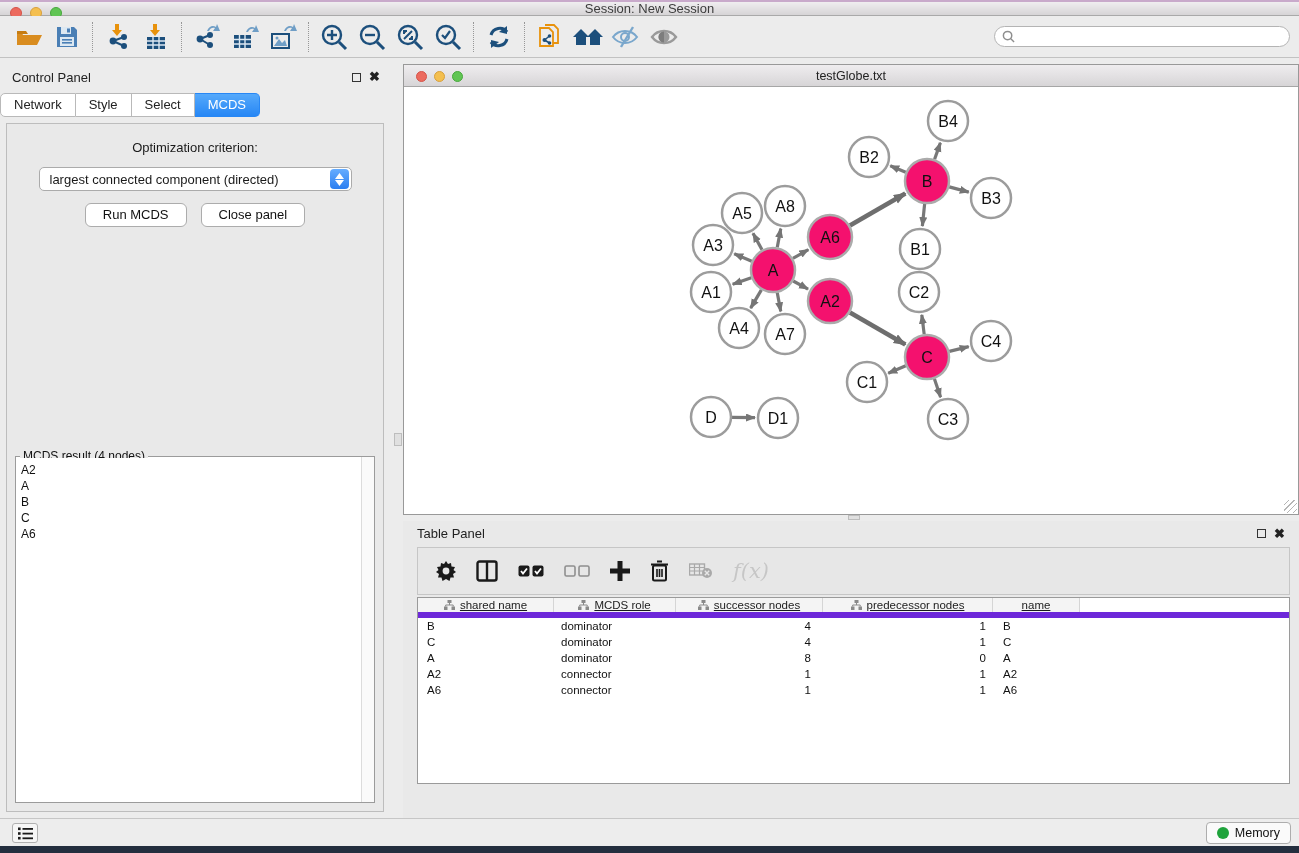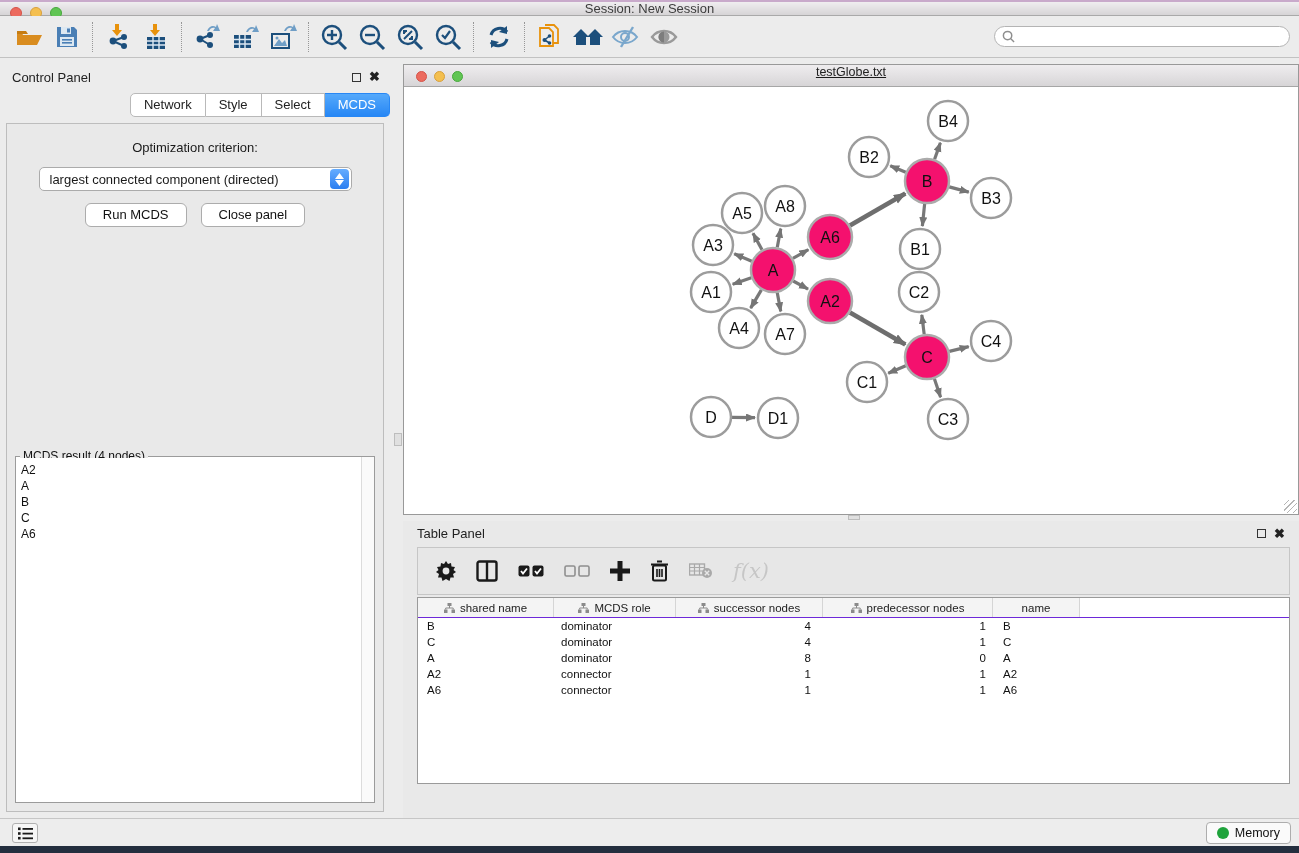--- a/index.html
+++ b/index.html
@@ -27,21 +27,21 @@
   
   .main { position:absolute; top:64px; left:0; right:0; bottom:35px; display:flex; }
 
   
   .control-panel { width:390px; display:flex; flex-direction:column; background:#ececec; }
   .cp-header { height:26px; display:flex; align-items:center; padding:0 10px 0 12px; }
   .panel-title { font-size:13px; color:#222; flex:1; }
   .panel-icons { display:flex; align-items:center; gap:8px; }
   .float-box { width:9px; height:9px; border:1.5px solid #333; display:inline-block; }
   .close-x { font-size:13px; font-weight:bold; color:#222; line-height:10px; }
-  .cp-tabs { display:flex; justify-content:flex-end; margin:3px 0 2px 0; }
+  .cp-tabs { display:flex; justify-content:flex-start; margin:3px 0 2px 0; }
   .tab { padding:3px 13px 4px 13px; background:#fff; border:1px solid #b9b9b9; border-left:none; font-size:13px; color:#222; }
   .tab:first-child { border-left:1px solid #b9b9b9; border-radius:5px 0 0 5px; }
   .tab:last-child { border-radius:0 5px 5px 0; }
   .tab.selected { background:linear-gradient(#55a9fb,#2787f5); color:#fff; border-color:#2787f5; }
   .cp-content { flex:1; margin:4px 6px 6px 6px; border:1px solid #bdbdbd; background:#e9e9e9; position:relative; }
   .opt-label { text-align:center; margin-top:16px; font-size:13px; }
   .opt-select { width:313px; height:24px; margin:12px auto 0 auto; background:#fff; border:1px solid #ababab; border-radius:5px;
     display:flex; align-items:center; }
   .opt-select .val { flex:1; padding-left:10px; font-size:13px; }
   .stepper { width:19px; height:20px; margin-right:2px; border-radius:4px; background:linear-gradient(#66adff,#2b7ef0);
@@ -56,42 +56,42 @@
   .result-item { font-size:12px; line-height:16px; color:#111; }
   .scroll-track { position:absolute; right:0; top:0; bottom:0; width:13px; background:#fafafa; border-left:1px solid #dcdcdc; }
 
   .v-splitter { width:13px; position:relative; }
   .v-handle { position:absolute; left:4px; top:369px; width:8px; height:13px; background:#e0e0e0; border:1px solid #bdbdbd; }
 
   
   .right-col { flex:1; display:flex; flex-direction:column; min-width:0; }
   .network-window { height:451px; border:1px solid #999; background:#fff; display:flex; flex-direction:column; }
   .nw-titlebar { height:22px; background:linear-gradient(#efedef,#d7d5d7); border-bottom:1px solid #a6a6a6;
-    position:relative; display:flex; align-items:flex-start; justify-content:center; flex:none;text-decoration:underline; }
+    position:relative; display:flex; align-items:center; justify-content:center; flex:none; }
   .nw-titlebar .lights { top:6px; left:12px; gap:7px; }
   .nw-titlebar .light { width:11px; height:11px; }
   .nw-title { font-size:12.5px; color:#222; }
   .nw-canvas { flex:1; position:relative; background:#fff; overflow:hidden; }
   .nw-canvas svg.graph { position:absolute; left:0; top:0; }
   .resize-grip { position:absolute; right:1px; bottom:1px; width:13px; height:13px;
     background:repeating-linear-gradient(135deg, transparent 0 3px, #b5b5b5 3px 4px); }
 
   .h-splitter { height:6px; position:relative; }
   .h-handle { position:absolute; left:445px; top:0; width:12px; height:5px; background:#e0e0e0; border:1px solid #bdbdbd; }
 
   
   .table-panel { flex:1; background:#e9e9e9; display:flex; flex-direction:column; min-height:0; }
   .tp-header { height:25px; display:flex; align-items:center; padding:0 14px; }
   .tp-toolbar { height:48px; margin:1px 9px 0 14px; background:#e7e7e7; border:1px solid #c6c6c6;
     display:flex; align-items:center; gap:20px; padding-left:18px; flex:none; }
   .tp-tool { display:flex; align-items:center; justify-content:center; }
   .tp-tool.disabled { opacity:.42; }
   .fx { font-family:"DejaVu Serif", serif; font-style:italic; font-size:21px; color:#9a9a9a; }
   .tp-table { height:187px; margin:2px 9px 0 14px; background:#fff; border:1px solid #9a9a9a; overflow:hidden; flex:none; }
-  .thead { display:flex; height:20px; background:#f4f4f4; border-bottom:1px solid #6d28d9; }
+  .thead { display:flex; height:20px; background:#f4f4f4; border-bottom:6px solid #6d28d9;text-decoration:underline; }
   .th { display:flex; align-items:center; justify-content:center; gap:5px; font-size:11.5px; color:#222; border-right:1px solid #d5d5d5; }
   .th:nth-child(1){ width:136px; } .th:nth-child(2){ width:122px; } .th:nth-child(3){ width:147px; }
   .th:nth-child(4){ width:170px; } .th:nth-child(5){ width:87px; } .th:nth-child(6){ flex:1; border-right:none; background:#fff; }
   .tr { display:flex; height:16px; align-items:center; }
   .td { font-size:11.5px; color:#111; overflow:hidden; white-space:nowrap; }
   .td:nth-child(1){ width:136px; padding-left:9px; } .td:nth-child(2){ width:122px; padding-left:7px; }
   .td:nth-child(3){ width:147px; text-align:right; padding-right:12px; }
   .td:nth-child(4){ width:170px; text-align:right; padding-right:7px; }
   .td:nth-child(5){ width:87px; padding-left:10px; }
   .tp-tabs { display:flex; justify-content:center; margin-top:6px; }

